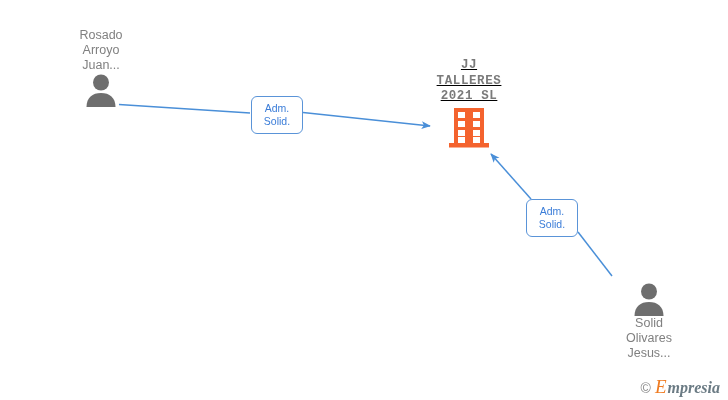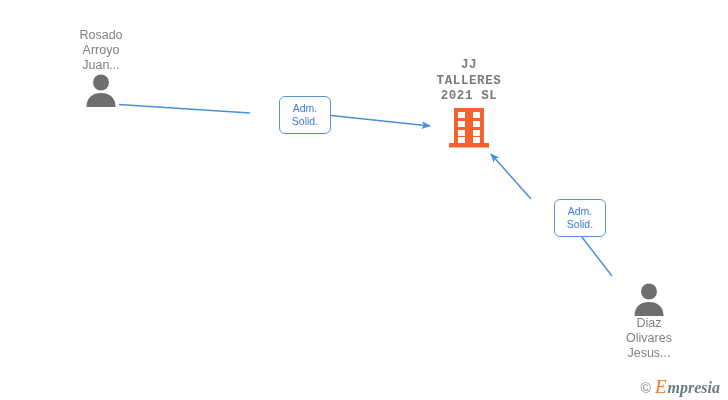--- a/index.html
+++ b/index.html
@@ -47,20 +47,21 @@
     width: 120px;
     height: 34px;
     display: block;
   }
 
   
   .company-node {
     position: absolute;
     width: 160px;
     text-align: center;
+    text-decoration: underline;
   }
   .company-label {
     color: #7a7a7a;
     font-size: 12.5px;
     font-weight: bold;
     line-height: 15.5px;
     letter-spacing: 0.6px;
     white-space: pre-line;
     font-family: "Liberation Mono", "DejaVu Sans Mono", monospace;
   }
@@ -78,21 +79,20 @@
     background: #ffffff;
     border: 1.4px solid #5a94d8;
     border-radius: 6px;
     color: #3b7dd8;
     font-size: 10.5px;
     line-height: 13px;
     text-align: center;
     padding: 5px 4px 4px 4px;
     font-family: "Liberation Sans", sans-serif;
     white-space: pre-line;
-    margin-left: 28px;
   }
 
   
   #watermark {
     position: absolute;
     right: 8px;
     bottom: 4px;
     display: flex;
     align-items: baseline;
     gap: 4px;
@@ -177,21 +177,21 @@
 Solid.</div>
 
   <div class="edge-label" style="left:526px; top:199px; width:52px; height:38px;">Adm.
 Solid.</div>
 
   <div class="person-node" style="left:589px; top:282px;">
     <svg class="person-icon" viewBox="0 0 120 34">
       <circle cx="60" cy="9.5" r="8" fill="#6e6e6e"></circle>
       <path d="M45.5 34 C45.5 24.5 51.5 20 60 20 C68.5 20 74.5 24.5 74.5 34 Z" fill="#6e6e6e"></path>
     </svg>
-    <div class="person-label">Diaz
+    <div class="person-label">Solid
 Olivares
 Jesus...</div>
   </div>
 
   <div id="watermark">
     <span class="wm-c">©</span>
     <span class="wm-e">E</span>
     <span class="wm-rest">mpresia</span>
   </div>
 

